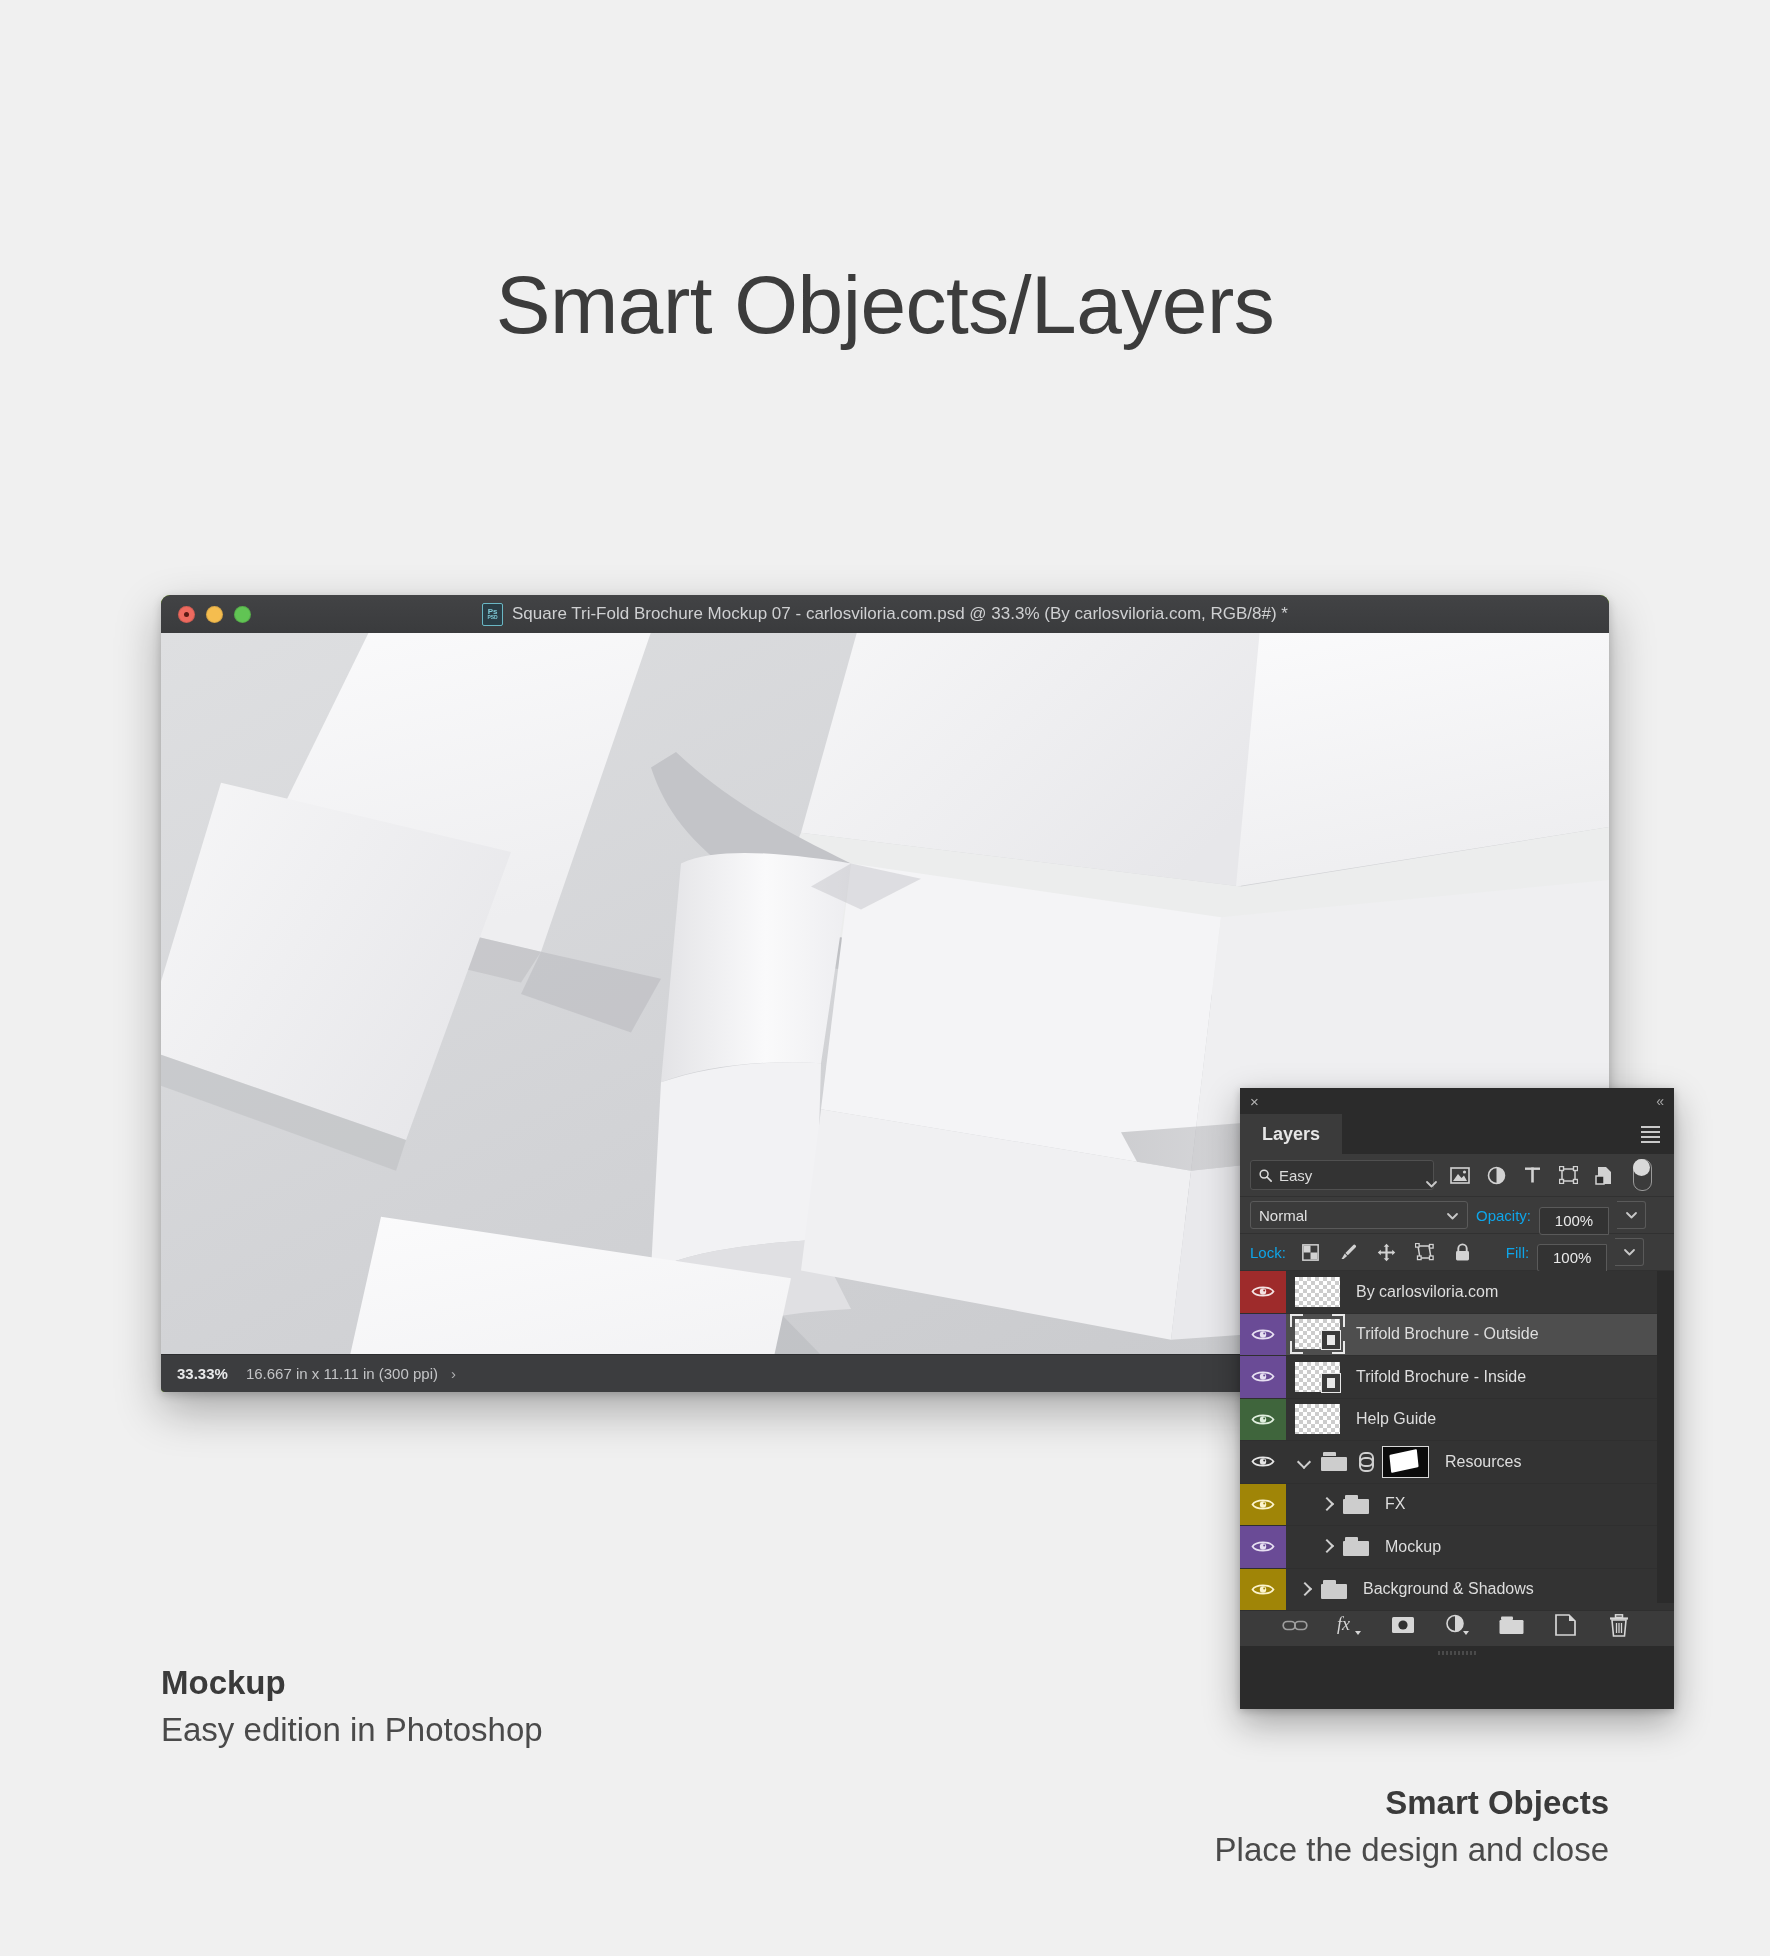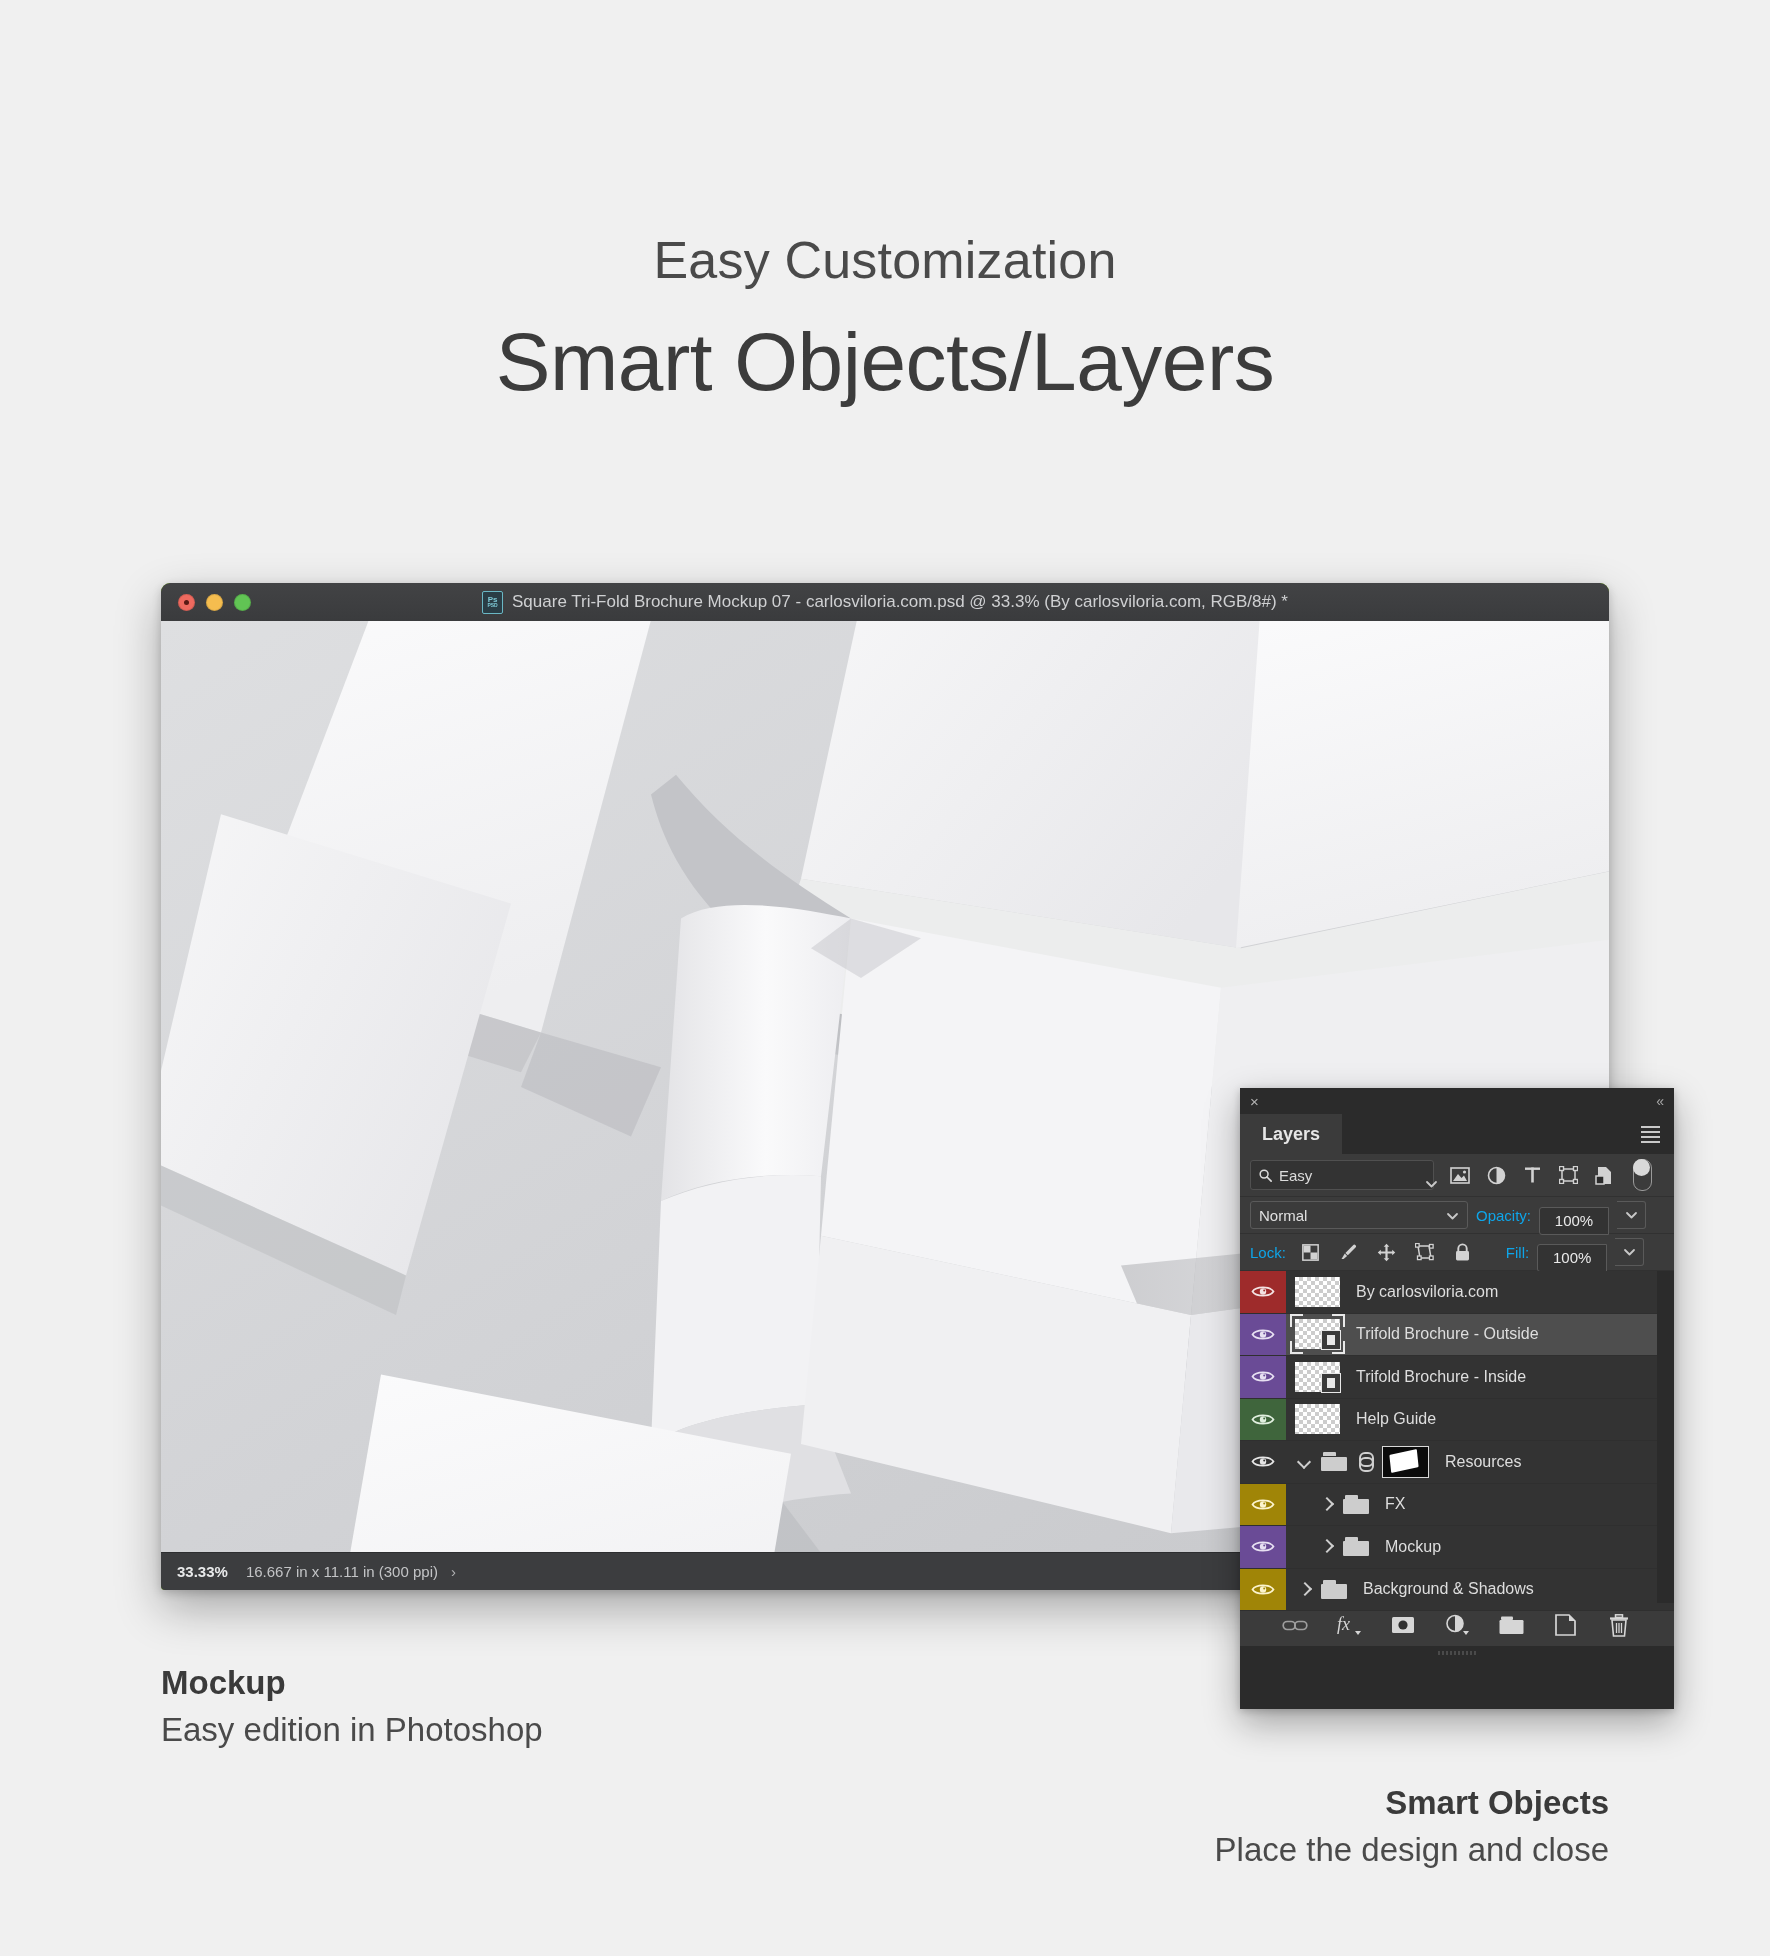--- a/index.html
+++ b/index.html
@@ -34,23 +34,23 @@
     color: #3c3c3c;
     margin-top: 30px;
     letter-spacing: -0.5px;
     line-height: 1.05;
   }
 
   
   .ps-window {
     position: absolute;
     left: 161px;
-    top: 583px;
+    top: 595px;
     width: 1448px;
-    height: 1007px;
+    height: 797px;
     border-radius: 9px 9px 4px 4px;
     background: #84cc16;
     box-shadow: 0 18px 46px rgba(0,0,0,0.30), 0 3px 10px rgba(0,0,0,0.18);
     overflow: hidden;
   }
   .ps-titlebar {
     height: 38px;
     background: linear-gradient(#424345, #3a3b3d);
     border-bottom: 1px solid #2c2d2f;
     display: flex;
@@ -405,21 +405,20 @@
   }
   .cap-title { font-size: 33px; font-weight: 700; color: #3a3a3a; line-height: 1.25; }
   .cap-sub   { font-size: 33px; font-weight: 400; color: #4a4a4a; line-height: 1.3; margin-top: 6px; }
 </style>
 </head>
 <body>
 
 <div class="stage">
 
   <div class="headline-wrap">
-    <div class="headline-sub">Easy Customization</div>
     <div class="headline-main">Smart Objects/Layers</div>
   </div>
 
   <div class="ps-window">
 
     <div class="ps-titlebar">
       <div class="traffic">
         <span class="dot red"></span>
         <span class="dot yellow"></span>
         <span class="dot green"></span>

